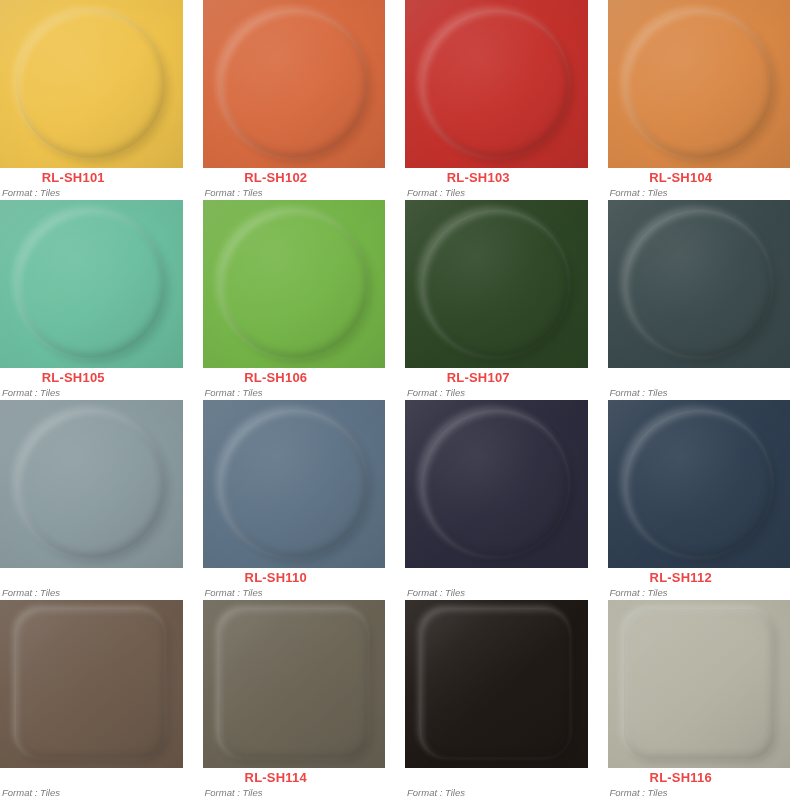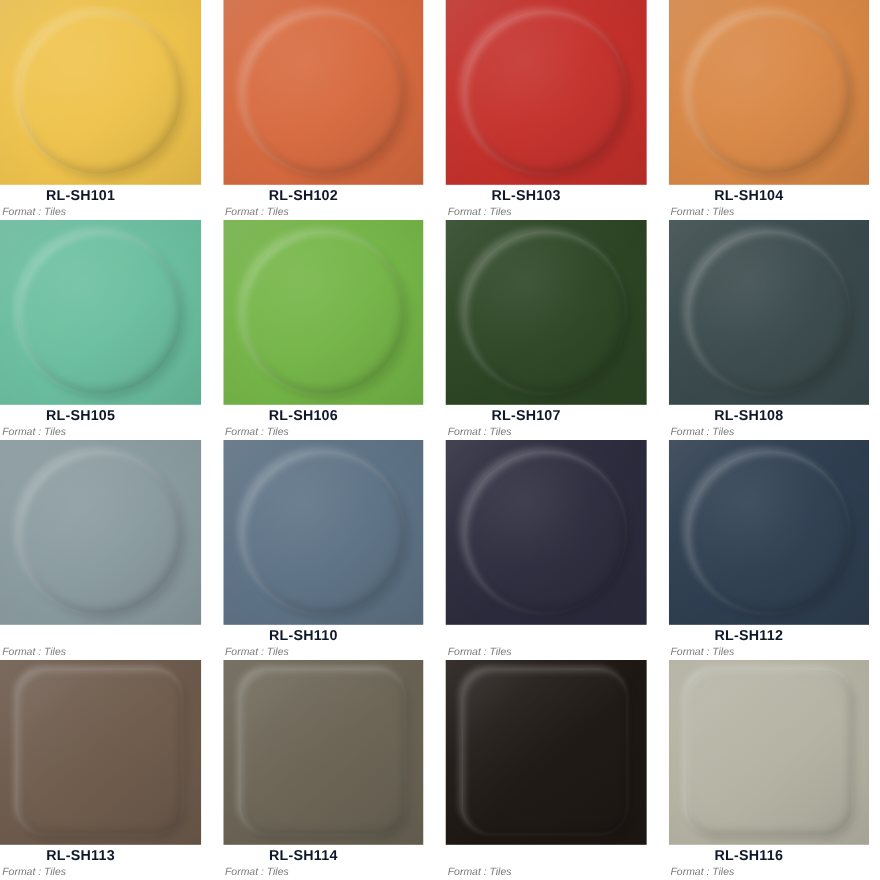--- a/index.html
+++ b/index.html
@@ -109,21 +109,21 @@
   
   .caption {
     flex: 1 1 auto;
     position: relative;
     padding-top: 2px;
   }
   .code {
     text-align: center;
     font-size: 13px;
     font-weight: bold;
-    color: #0f172a;
+    color: #ef4444;
     letter-spacing: 0.2px;
     line-height: 16px;
     padding-right: 36px;
   }
   .format {
     position: absolute;
     left: 2px;
     top: 19px;
     font-size: 9.5px;
     font-weight: normal;
@@ -214,21 +214,20 @@
         <div class="format">Format : Tiles</div>
       </div>
     </div>
     <div class="swatch-cell">
       <div class="tile shape-circle" style="background-color: rgb(58, 74, 76);">
         <div class="relief"></div>
         <div class="sheen"></div>
         <div class="vignette"></div>
       </div>
       <div class="caption">
-        <div class="code">RL-SH108</div>
         <div class="format">Format : Tiles</div>
       </div>
     </div>
     <div class="swatch-cell">
       <div class="tile shape-circle" style="background-color: rgb(138, 155, 160);">
         <div class="relief"></div>
         <div class="sheen"></div>
         <div class="vignette"></div>
       </div>
       <div class="caption">
@@ -267,21 +266,20 @@
         <div class="format">Format : Tiles</div>
       </div>
     </div>
     <div class="swatch-cell">
       <div class="tile shape-square" style="background-color: rgb(110, 91, 76);">
         <div class="relief"></div>
         <div class="sheen"></div>
         <div class="vignette"></div>
       </div>
       <div class="caption">
-        <div class="code">RL-SH113</div>
         <div class="format">Format : Tiles</div>
       </div>
     </div>
     <div class="swatch-cell">
       <div class="tile shape-square" style="background-color: rgb(107, 100, 85);">
         <div class="relief"></div>
         <div class="sheen"></div>
         <div class="vignette"></div>
       </div>
       <div class="caption">

